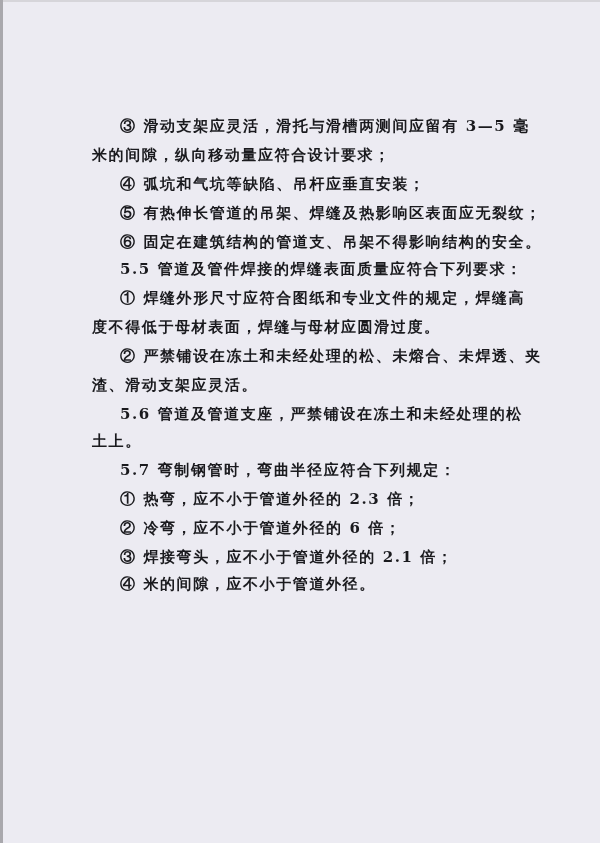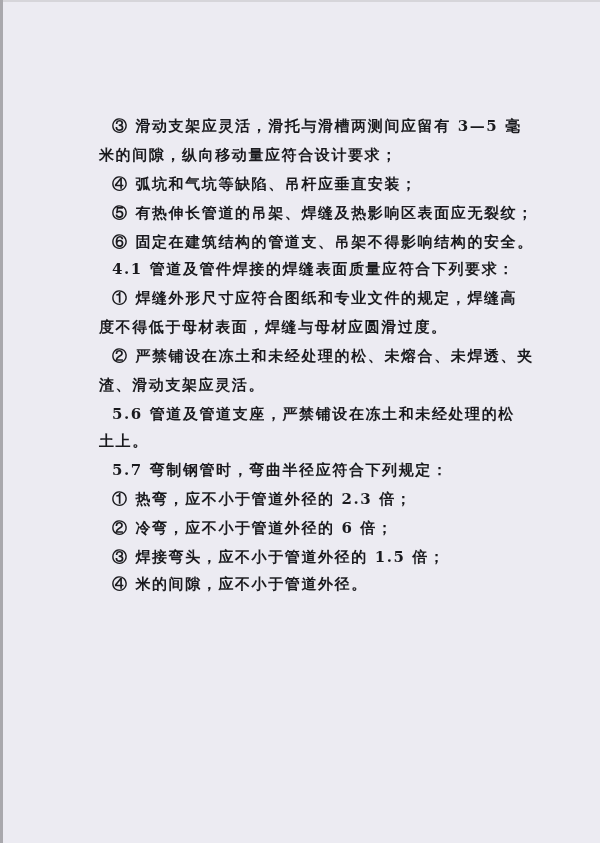--- a/index.html
+++ b/index.html
@@ -9,53 +9,53 @@
     position: relative; overflow: hidden;
     font-family: "DejaVu Serif", "Liberation Serif", serif;
     color: #1a1a1e;
   }
   .edge-left { position: absolute; left: 0; top: 0; width: 3px; height: 843px; background: #a9a8ad; }
   .edge-top { position: absolute; left: 0; top: 0; width: 600px; height: 2px; background: #d6d5da; }
   .page {
     position: absolute; left: 92px; top: 0; width: 420px;
   }
   .line {
-    position: absolute; left: 7px; white-space: nowrap;
+    position: absolute; left: 0; white-space: nowrap;
     font-size: 15px; letter-spacing: 1.6px; line-height: 20px;
     font-weight: bold;
   }
-  .indent { left: 20px; }
+  .indent { left: 28px; }
 </style>
 </head>
 <body>
 
 <div class="edge-top"></div>
 <div class="edge-left"></div>
 
 <div class="page">
   <div class="line indent" style="top:116px">③ 滑动支架应灵活，滑托与滑槽两测间应留有 3—5 毫</div>
   <div class="line" style="top:145px">米的间隙，纵向移动量应符合设计要求；</div>
   <div class="line indent" style="top:174px">④ 弧坑和气坑等缺陷、吊杆应垂直安装；</div>
   <div class="line indent" style="top:203px">⑤ 有热伸长管道的吊架、焊缝及热影响区表面应无裂纹；</div>
   <div class="line indent" style="top:232px">⑥ 固定在建筑结构的管道支、吊架不得影响结构的安全。</div>
-  <div class="line indent" style="top:259px">4.1 管道及管件焊接的焊缝表面质量应符合下列要求：</div>
+  <div class="line indent" style="top:259px">5.5 管道及管件焊接的焊缝表面质量应符合下列要求：</div>
   <div class="line indent" style="top:288px">① 焊缝外形尺寸应符合图纸和专业文件的规定，焊缝高</div>
   <div class="line" style="top:317px">度不得低于母材表面，焊缝与母材应圆滑过度。</div>
   <div class="line indent" style="top:346px">② 严禁铺设在冻土和未经处理的松、未熔合、未焊透、夹</div>
   <div class="line" style="top:375px">渣、滑动支架应灵活。</div>
   <div class="line indent" style="top:404px">5.6 管道及管道支座，严禁铺设在冻土和未经处理的松</div>
 
 </div>
 
 <div class="page">
   <div class="line" style="top:431px">土上。</div>
   <div class="line indent" style="top:460px">5.7 弯制钢管时，弯曲半径应符合下列规定：</div>
   <div class="line indent" style="top:489px">① 热弯，应不小于管道外径的 2.3 倍；</div>
   <div class="line indent" style="top:518px">② 冷弯，应不小于管道外径的 6 倍；</div>
-  <div class="line indent" style="top:547px">③ 焊接弯头，应不小于管道外径的 1.5 倍；</div>
+  <div class="line indent" style="top:547px">③ 焊接弯头，应不小于管道外径的 2.1 倍；</div>
   <div class="line indent" style="top:574px">④ 米的间隙，应不小于管道外径。</div>
 </div>
 
 <div class="page">
 </div>
 
 <style>
 </style>
 
 <div id="real"></div>

